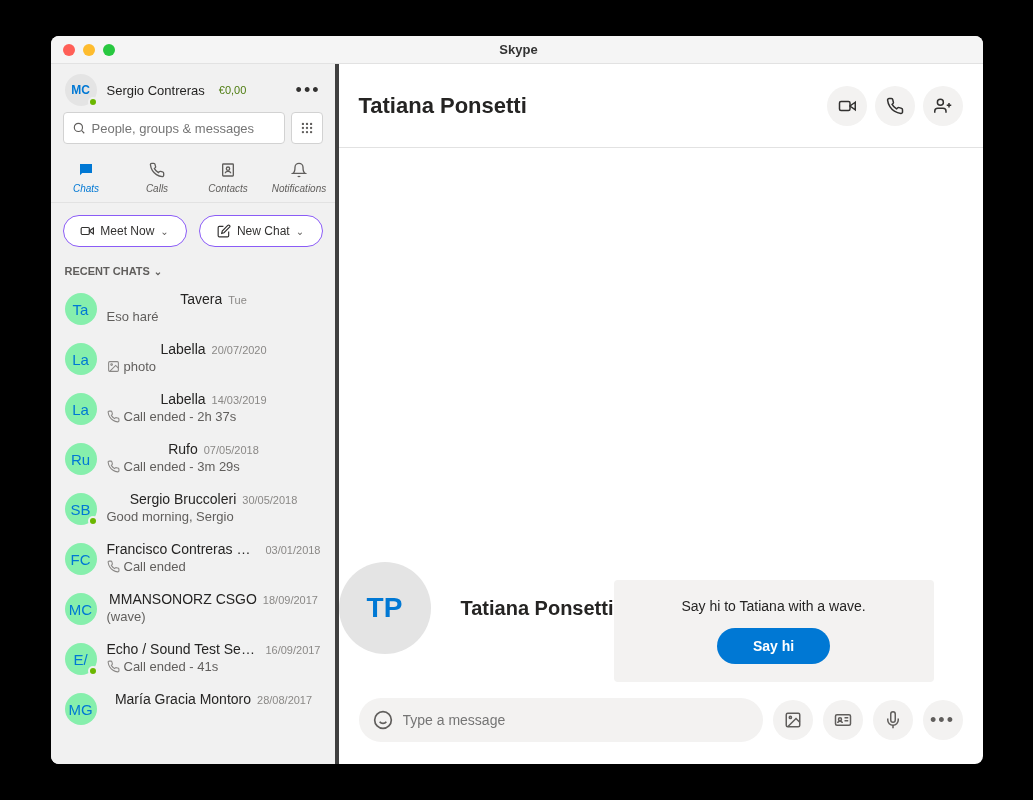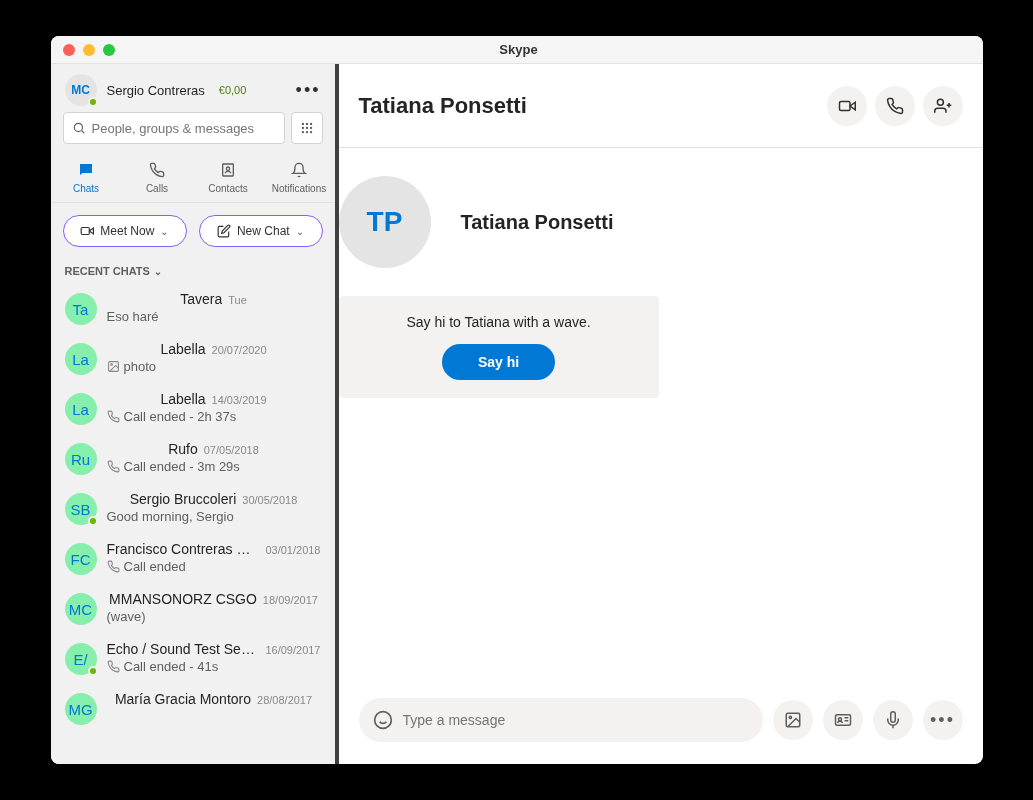--- a/index.html
+++ b/index.html
@@ -16,41 +16,41 @@
 .avatar { width: 32px; height: 32px; border-radius: 50%; background: #e4e4e4; display: flex; align-items: center; justify-content: center; font-size: 12px; font-weight: 600; position: relative; }
 .avatar.small { width: 32px; height: 32px; }
 .presence { position: absolute; bottom: -1px; right: -1px; width: 10px; height: 10px; border-radius: 50%; background: #6bb700; border: 2px solid #f1f1f1; }
 .profile-name { font-size: 13px; color: #252423; font-weight: 400; }
 .profile-balance { font-size: 11px; color: #4d7c0f; margin-left: 4px; }
 .more-dots { margin-left: auto; font-size: 18px; color: #323130; letter-spacing: 2px; cursor: pointer; }
 .search-row { display: flex; gap: 6px; padding: 0 12px 10px 12px; }
 .search-box { flex: 1; height: 32px; background: #fff; border: 1px solid #d2d2d2; border-radius: 4px; display: flex; align-items: center; padding: 0 8px; gap: 6px; }
 .search-box input { border: none; outline: none; font-size: 13px; flex: 1; background: transparent; color: #605e5c; }
 .dialpad-btn { width: 32px; height: 32px; background: #fff; border: 1px solid #d2d2d2; border-radius: 4px; display: flex; align-items: center; justify-content: center; cursor: pointer; }
-.tabs { display: flex; border-bottom: 1px solid #e2e2e2; }
+.tabs { display: flex; border-bottom: 1px solid #e2e2e2; font-style: italic; }
 .tab { flex: 1; display: flex; flex-direction: column; align-items: center; gap: 3px; padding: 6px 0 8px 0; font-size: 10px; color: #605e5c; cursor: pointer; }
 .tab.active { color: #0078d4; }
 .tab-icon { font-size: 18px; height: 20px; display: flex; align-items: center; justify-content: center; }
 .action-row { display: flex; gap: 12px; padding: 12px; }
 .pill-btn { flex: 1; height: 32px; background: #fff; border: 1px solid #8b5cf6; border-radius: 16px; display: flex; align-items: center; justify-content: center; gap: 6px; font-size: 12px; cursor: pointer; color: #323130; }
 .section-header { font-size: 11px; font-weight: 700; color: #605e5c; padding: 6px 14px; display: flex; align-items: center; gap: 4px; }
 .chat-list { flex: 1; overflow-y: hidden; }
 .chat-item { display: flex; align-items: flex-start; gap: 10px; padding: 8px 14px; cursor: pointer; }
 .chat-avatar { width: 32px; height: 32px; min-width: 32px; border-radius: 50%; background: #86efac; display: flex; align-items: center; justify-content: center; font-size: 15px; font-weight: 400; color: #0078d4; margin-top: 2px; position: relative; }
 .chat-body { flex: 1; min-width: 0; }
 .chat-top { display: flex; justify-content: center; align-items: baseline; gap: 6px; }
 .chat-name { font-size: 14px; color: #252423; white-space: nowrap; overflow: hidden; text-overflow: ellipsis; }
 .chat-date { font-size: 11px; color: #8a8886; white-space: nowrap; }
 .chat-preview { font-size: 13px; color: #605e5c; display: flex; align-items: center; gap: 4px; white-space: nowrap; overflow: hidden; text-overflow: ellipsis; margin-top: 2px; }
 .main { flex: 1; display: flex; flex-direction: column; min-width: 0; border-left: 4px solid #404040; }
 .conv-header { height: 84px; display: flex; align-items: center; padding: 0 20px; border-bottom: 1px solid #e2e2e2; }
 .conv-title { font-size: 22px; font-weight: 700; color: #252423; }
 .header-actions { margin-left: auto; display: flex; gap: 8px; }
 .round-btn { width: 40px; height: 40px; border-radius: 50%; background: #f3f2f1; display: flex; align-items: center; justify-content: center; cursor: pointer; color: #323130; }
-.conv-body { flex: 1; display: flex; flex-direction: column; align-items: flex-start; padding-top: 28px; overflow: auto; }
+.conv-body { flex: 1; display: flex; flex-direction: row; align-items: flex-end; padding-top: 28px; overflow: auto; }
 .big-avatar-row { display: flex; align-items: center; gap: 30px; margin-bottom: 28px; }
 .big-avatar { width: 92px; height: 92px; border-radius: 50%; background: #e4e4e4; display: flex; align-items: center; justify-content: center; font-size: 28px; font-weight: 700; color: #0078d4; }
 .big-name { font-size: 20px; font-weight: 700; color: #252423; }
 .wave-card { width: 320px; background: #f3f2f1; border-radius: 4px; padding: 18px; display: flex; flex-direction: column; align-items: center; gap: 14px; }
 .wave-text { font-size: 14px; color: #252423; }
 .sayhi-btn { background: #0078d4; color: #fff; border: none; border-radius: 20px; padding: 10px 36px; font-size: 14px; font-weight: 600; cursor: pointer; }
 .composer { padding: 16px 20px 22px 20px; display: flex; align-items: center; gap: 10px; }
 .compose-box { flex: 1; height: 44px; background: #f3f2f1; border-radius: 22px; display: flex; align-items: center; padding: 0 14px; gap: 10px; }
 .compose-box input { flex: 1; border: none; outline: none; background: transparent; font-size: 14px; color: #605e5c; }
 .compose-icon { width: 40px; height: 40px; border-radius: 50%; background: #f3f2f1; display: flex; align-items: center; justify-content: center; color: #605e5c; cursor: pointer; }

